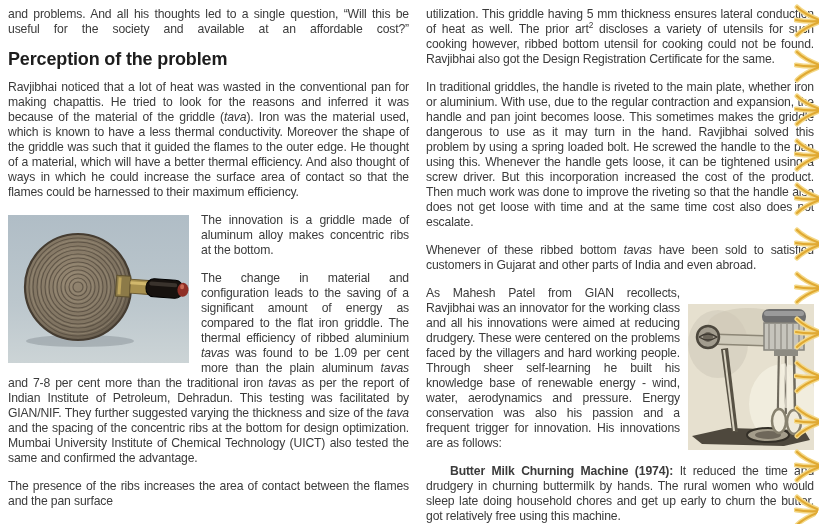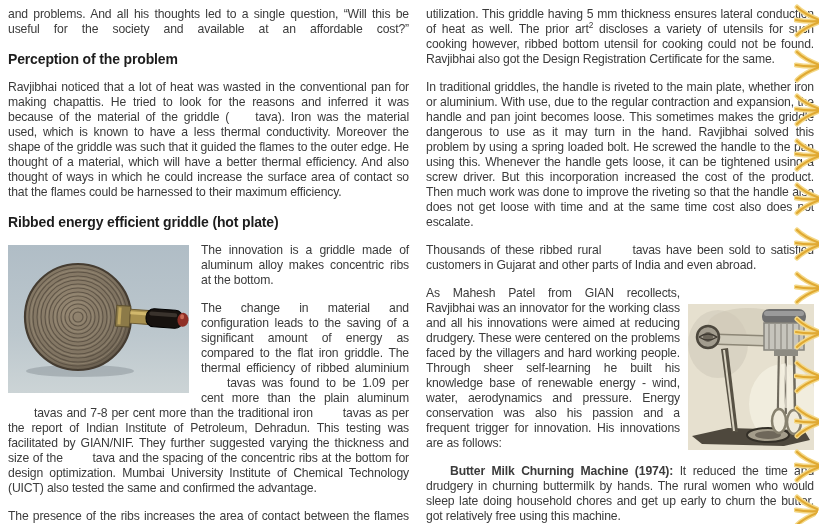--- a/index.html
+++ b/index.html
@@ -13,22 +13,22 @@
     line-height:15px;
     color:#3b3b3b;
     letter-spacing:-0.15px;
     border-radius:19px;
   }
   .col{position:absolute;top:7px;}
   .col-left{left:8px;width:401px;}
   .col-right{left:426px;width:388px;}
   p{margin:0 0 13px 0;text-align:justify;}
   p.justify-all{text-align-last:justify;}
-  h3{font-size:14px;line-height:15px;color:#1d1d1d;margin:15px 0 13px 0;font-weight:bold;}
-  .it{margin-left:26px;}
+  h3{font-size:18px;line-height:15px;color:#1d1d1d;margin:15px 0 13px 0;font-weight:bold;}
+  .it{font-style:italic;}
   .bd{font-weight:bold;padding-left:24px;}
   sup{font-size:0.68em;line-height:0;vertical-align:super;}
   figure{margin:0;padding:0;}
   .fig-griddle{float:left;width:181px;height:148px;margin:2px 12px 5px 0;}
   .fig-churn{float:right;width:126px;height:146px;margin:18px 0 6px 8px;}
   .fig-griddle svg,.fig-churn svg{display:block;width:100%;height:100%;}
   .edge-decor{position:absolute;top:0;right:0;width:34px;height:524px;pointer-events:none;}
   .motif{position:absolute;right:-7px;width:32px;height:38px;}
 </style>
 </head>
@@ -36,21 +36,20 @@
 
 <div class="page">
 
   <div class="col col-left">
     <p class="justify-all"><span>and problems. And all his thoughts led to a single question, “Will this be useful for the society and available at an affordable cost?”</span></p>
 
     <h3>Perception of the problem</h3>
 
     <p><span>Ravjibhai noticed that a lot of heat was wasted in the conventional pan for making chapattis. He tried to look for the reasons and inferred it was because of the material of the griddle (</span><span class="it">tava</span><span>). Iron was the material used, which is known to have a less thermal conductivity. Moreover the shape of the griddle was such that it guided the flames to the outer edge. He thought of a material, which will have a better thermal efficiency. And also thought of ways in which he could increase the surface area of contact so that the flames could be harnessed to their maximum efficiency.</span></p>
 
-    <h3>Ribbed energy efficient griddle (hot plate)</h3>
 
     <figure class="fig-griddle">
       <svg viewBox="0 0 181 148">
         <defs>
           <linearGradient id="gbg" x1="0" y1="0" x2="0" y2="1">
             <stop offset="0" stop-color="#b0bdc6"></stop>
             <stop offset="0.6" stop-color="#bcc7cd"></stop>
             <stop offset="1" stop-color="#ccd4d6"></stop>
           </linearGradient>
           <radialGradient id="gdisc" cx="0.42" cy="0.42" r="0.65">
@@ -98,21 +97,21 @@
     </figure>
 
     <p><span>The innovation is a griddle made of aluminum alloy makes concentric ribs at the bottom.</span></p>
     <p><span>The change in material and configuration leads to the saving of a significant amount of energy as compared to the flat iron griddle. The thermal efficiency of ribbed aluminium </span><span class="it">tavas</span><span> was found to be 1.09 per cent more than the plain aluminum </span><span class="it">tavas</span><span> and 7-8 per cent more than the traditional iron </span><span class="it">tavas</span><span> as per the report of Indian Institute of Petroleum, Dehradun. This testing was facilitated by GIAN/NIF. They further suggested varying the thickness and size of the </span><span class="it">tava</span><span> and the spacing of the concentric ribs at the bottom for design optimization. Mumbai University Institute of Chemical Technology (UICT) also tested the same and confirmed the advantage.</span></p>
     <p><span>The presence of the ribs increases the area of contact between the flames and the pan surface </span></p>
   </div>
 
   <div class="col col-right">
     <p><span>utilization. This griddle having 5 mm thickness ensures lateral conduction of heat as well. The prior art</span><sup>2</sup><span> discloses a variety of utensils for such cooking however, ribbed bottom utensil for cooking could not be found. Ravjibhai also got the Design Registration Certificate for the same.</span></p>
     <p><span>In traditional griddles, the handle is riveted to the main plate, whether iron or aluminium. With use, due to the regular contraction and expansion, the handle and pan joint becomes loose. This sometimes makes the griddle dangerous to use as it may turn in the hand. Ravjibhai solved this problem by using a spring loaded bolt. He screwed the handle to the pan using this. Whenever the handle gets loose, it can be tightened using a screw driver. But this incorporation increased the cost of the product. Then much work was done to improve the riveting so that the handle also does not get loose with time and at the same time cost also does not escalate.</span></p>
-    <p><span>Thousands of these ribbed rural </span><span class="it">tavas</span><span> have been sold to satisfied customers in Gujarat and other parts of India and even abroad.</span></p>
+    <p><span>Whenever of these ribbed bottom </span><span class="it">tavas</span><span> have been sold to satisfied customers in Gujarat and other parts of India and even abroad.</span></p>
 
 
     <figure class="fig-churn">
       <svg viewBox="0 0 126 146">
         <rect x="0" y="0" width="126" height="146" fill="#e6e0cf"></rect>
         <ellipse cx="30" cy="40" rx="30" ry="34" fill="#d6d0bf" opacity="0.8"></ellipse>
         <ellipse cx="95" cy="100" rx="34" ry="40" fill="#f2eedf" opacity="0.9"></ellipse>
         <ellipse cx="60" cy="20" rx="40" ry="16" fill="#cfc8b6" opacity="0.6"></ellipse>
 
         <path d="M4 132 L40 124 L116 126 L122 136 L96 142 L14 140 Z" fill="#4e483d"></path>

